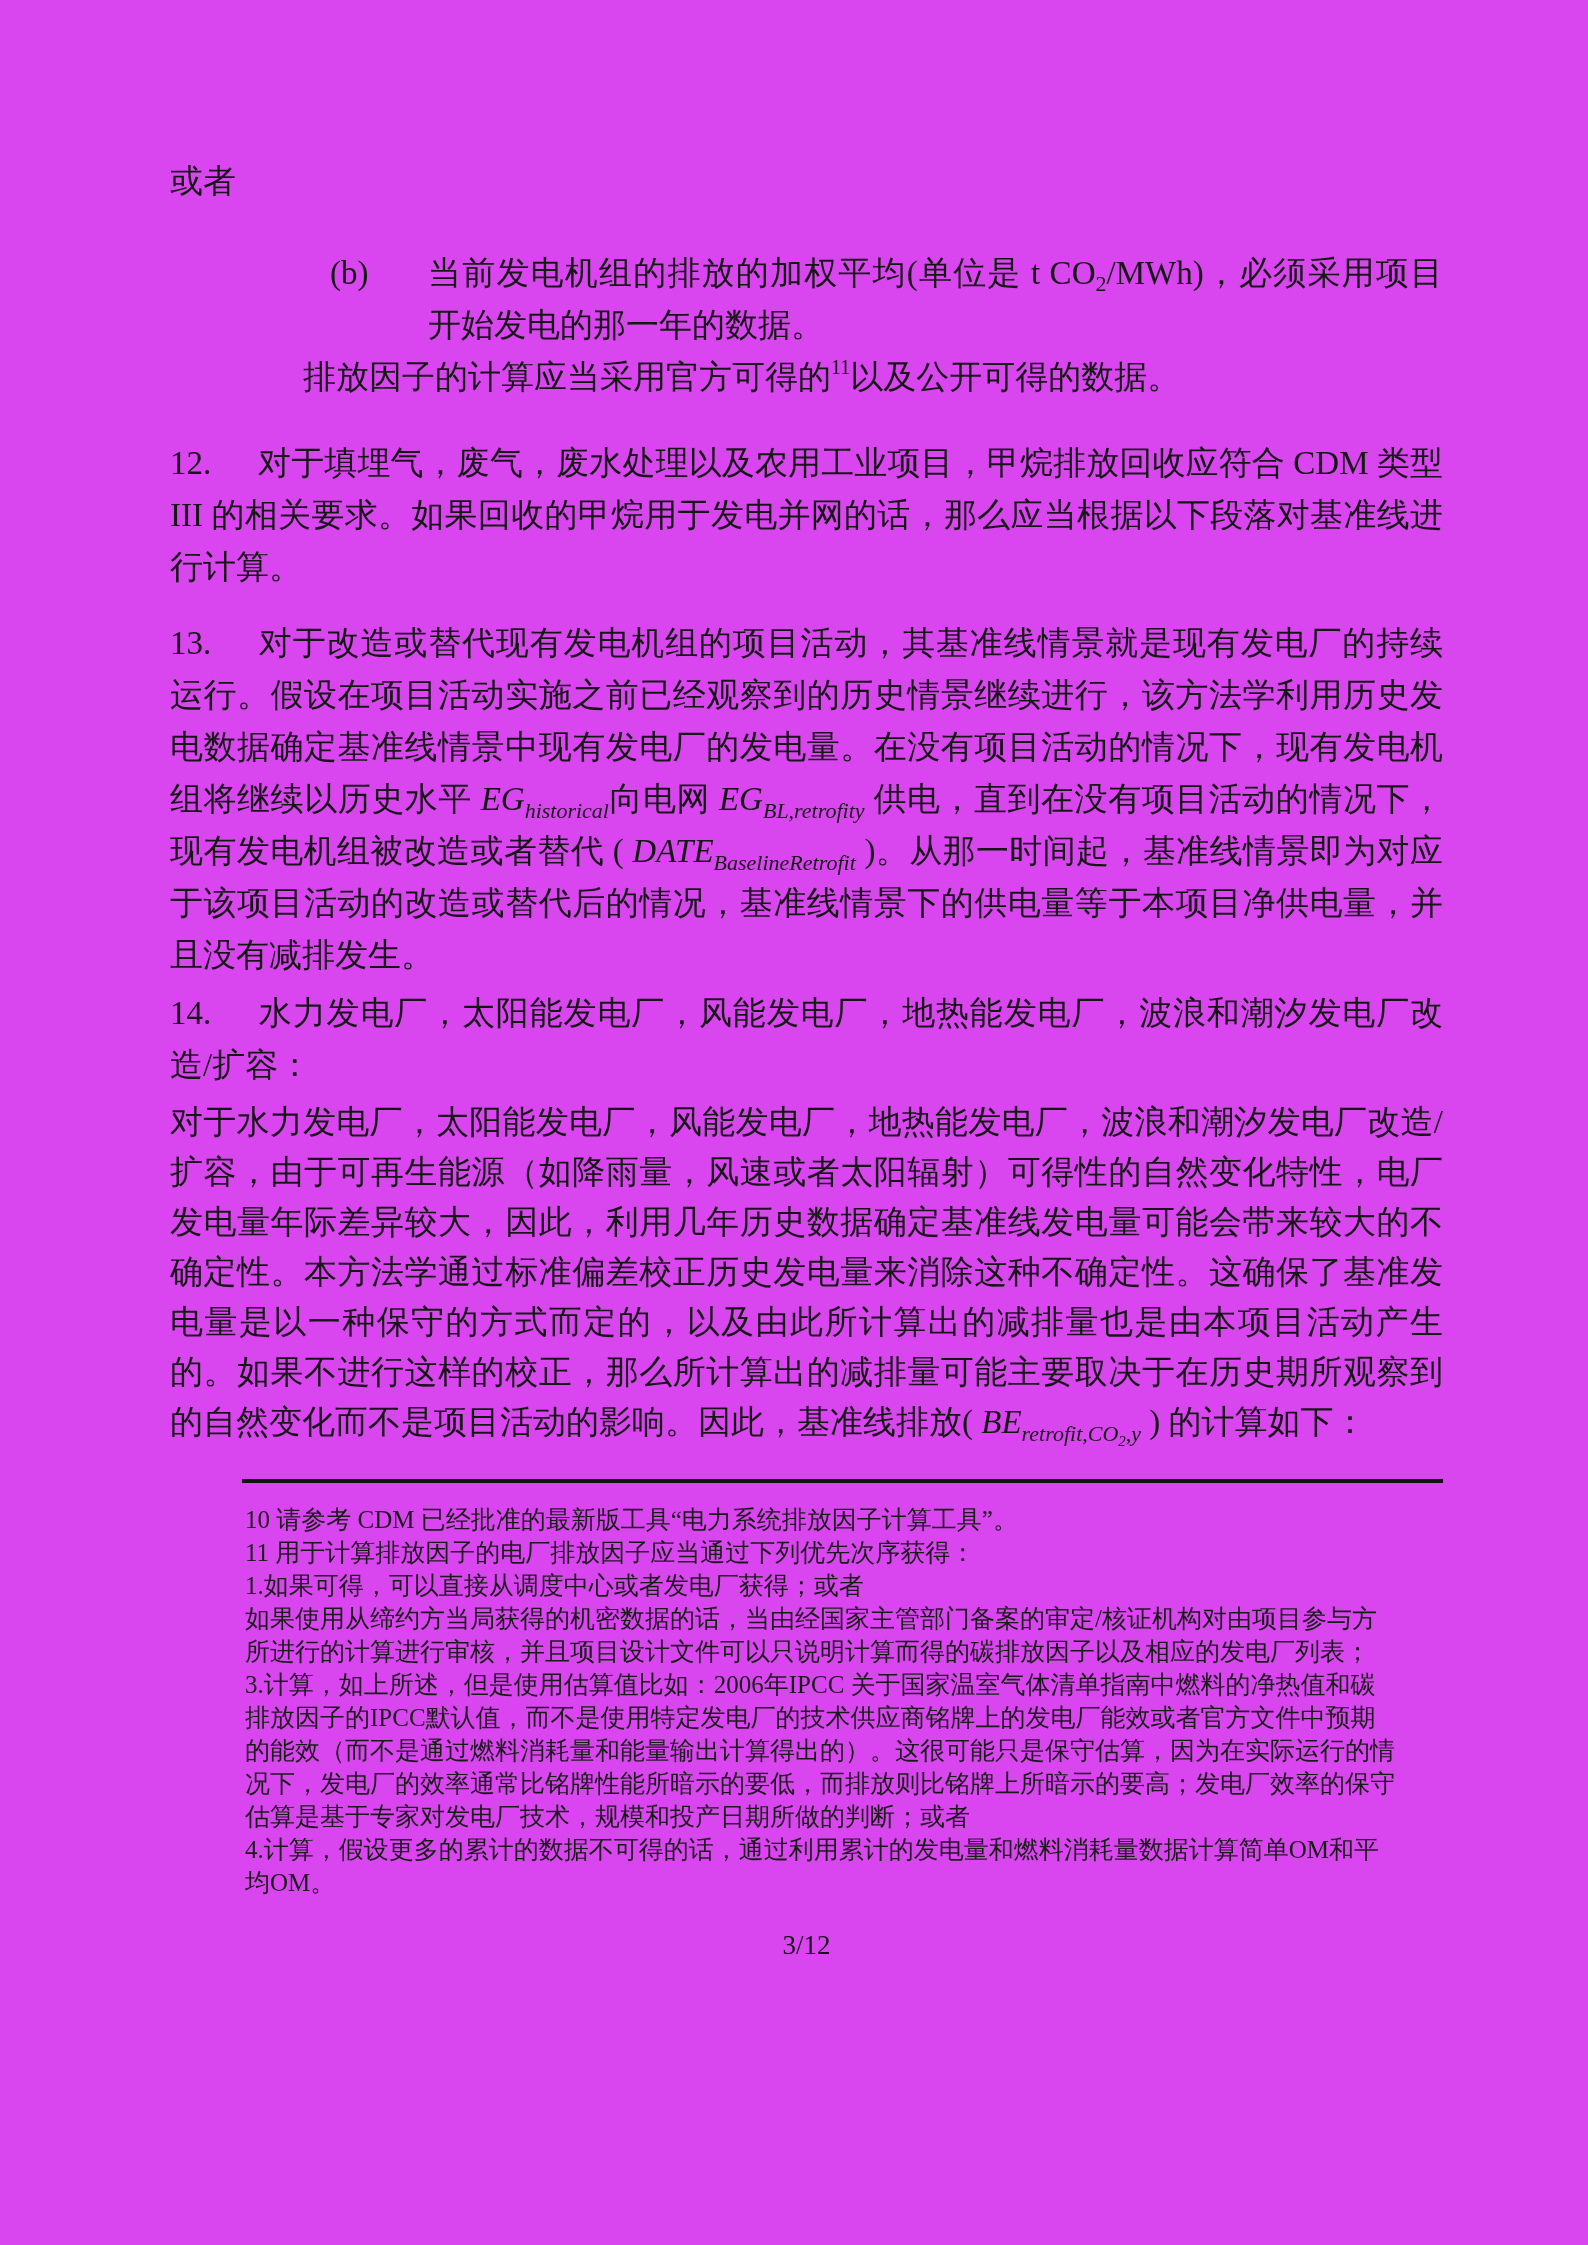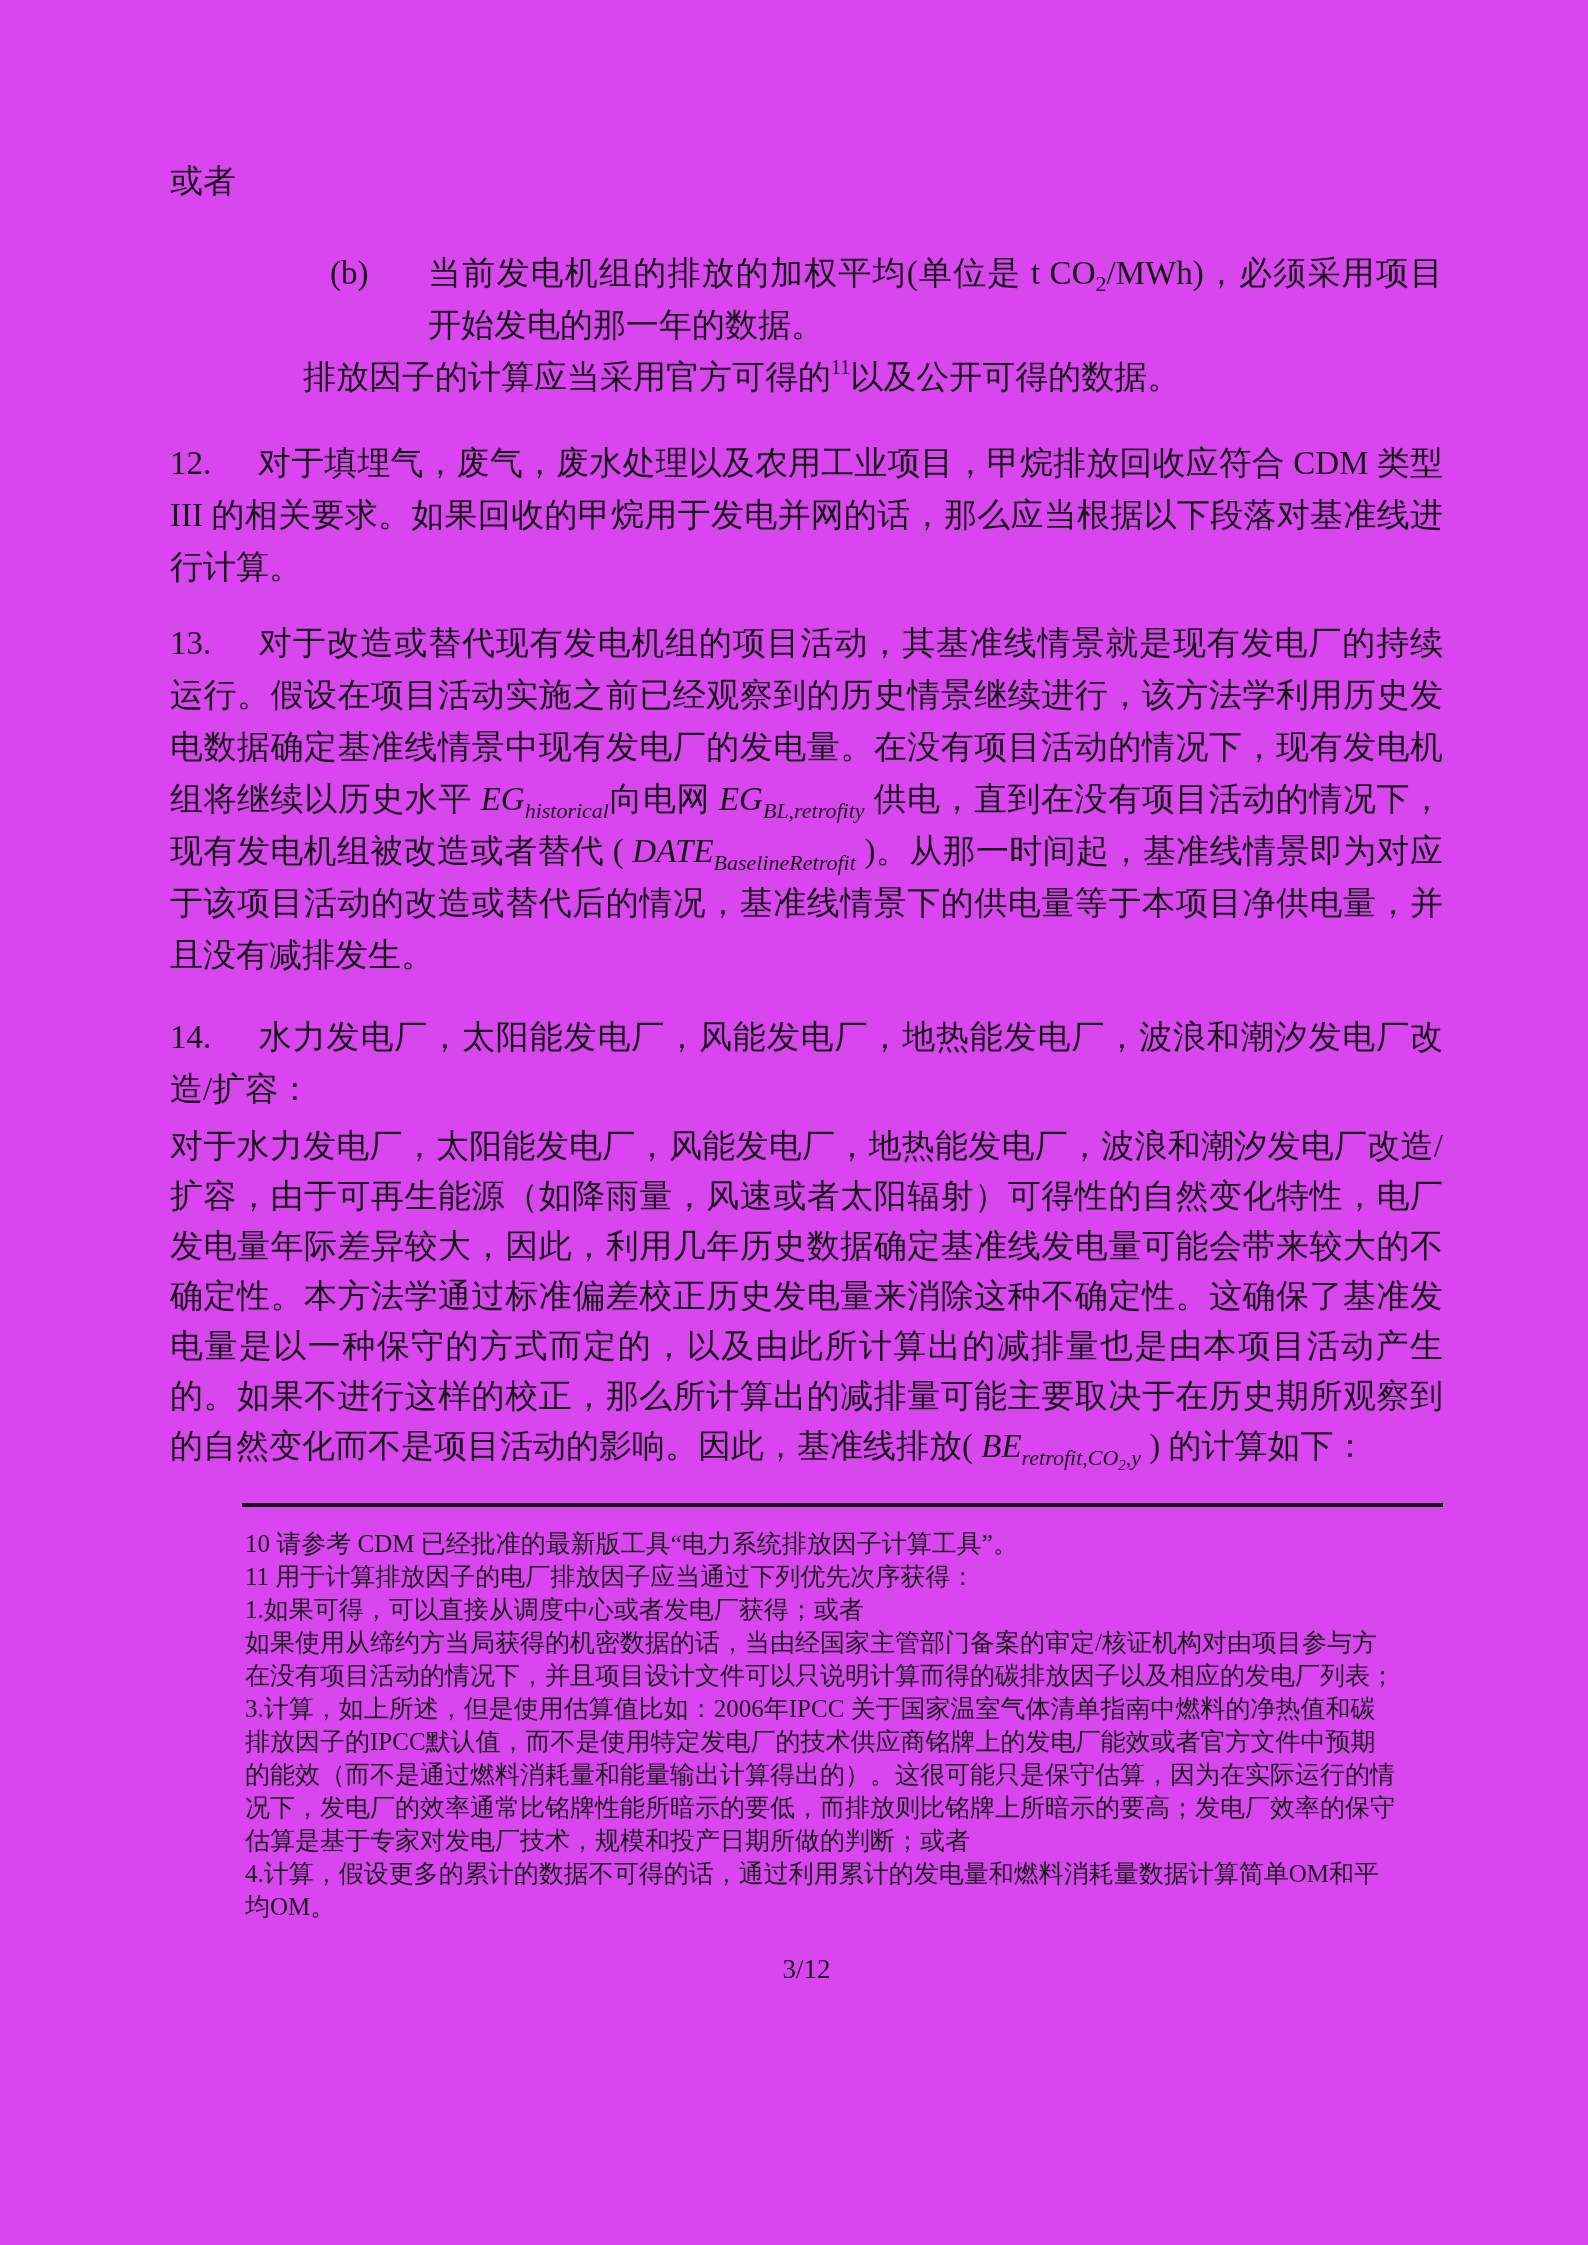--- a/index.html
+++ b/index.html
@@ -46,21 +46,21 @@
     flex: 1 1 auto;
     line-height: 52px;
     text-align: justify;
     text-align-last: left;
   }
   .ef-note {
     padding-left: 133px;
   }
   .p12 { margin-top: 34px; }
   .p13 { margin-top: 24px; }
-  .p14 { margin-top: 30px; font-family: Liberation Serif, serif; }
+  .p14 { margin-top: 6px; font-family: Liberation Serif, serif; }
   .p-retrofit { margin-top: 6px; line-height: 50px; }
   .var { font-style: italic; }
   sub.fsub {
     font-style: italic;
     font-size: 22px;
     line-height: 0;
     vertical-align: -8px;
     letter-spacing: 0;
   }
   sub.fsub sub.fsub2 {
@@ -125,21 +125,21 @@
 
   <p class="para p-retrofit"><span>对于水力发电厂，太阳能发电厂，风能发电厂，地热能发电厂，波浪和潮汐发电厂改造/扩容，由于可再生能源（如降雨量，风速或者太阳辐射）可得性的自然变化特性，电厂发电量年际差异较大，因此，利用几年历史数据确定基准线发电量可能会带来较大的不确定性。本方法学通过标准偏差校正历史发电量来消除这种不确定性。这确保了基准发电量是以一种保守的方式而定的，以及由此所计算出的减排量也是由本项目活动产生的。如果不进行这样的校正，那么所计算出的减排量可能主要取决于在历史期所观察到的自然变化而不是项目活动的影响。因此，基准线排放( </span><span><span class="var">BE</span><sub class="fsub"><span>retrofit,CO</span><sub class="fsub2">2</sub><span>,y</span></sub></span><span> ) 的计算如下：</span></p>
 
   <div class="sep"></div>
 
   <div class="footnotes">
     <div class="fn-line">10 请参考 CDM 已经批准的最新版工具“电力系统排放因子计算工具”。</div>
     <div class="fn-line">11 用于计算排放因子的电厂排放因子应当通过下列优先次序获得：</div>
     <div class="fn-line">1.如果可得，可以直接从调度中心或者发电厂获得；或者</div>
     <div class="fn-line">如果使用从缔约方当局获得的机密数据的话，当由经国家主管部门备案的审定/核证机构对由项目参与方</div>
-    <div class="fn-line">在没有项目活动的情况下，并且项目设计文件可以只说明计算而得的碳排放因子以及相应的发电厂列表；</div>
+    <div class="fn-line">所进行的计算进行审核，并且项目设计文件可以只说明计算而得的碳排放因子以及相应的发电厂列表；</div>
     <div class="fn-line">3.计算，如上所述，但是使用估算值比如：2006年IPCC 关于国家温室气体清单指南中燃料的净热值和碳</div>
     <div class="fn-line">排放因子的IPCC默认值，而不是使用特定发电厂的技术供应商铭牌上的发电厂能效或者官方文件中预期</div>
     <div class="fn-line">的能效（而不是通过燃料消耗量和能量输出计算得出的）。这很可能只是保守估算，因为在实际运行的情</div>
     <div class="fn-line">况下，发电厂的效率通常比铭牌性能所暗示的要低，而排放则比铭牌上所暗示的要高；发电厂效率的保守</div>
     <div class="fn-line">估算是基于专家对发电厂技术，规模和投产日期所做的判断；或者</div>
     <div class="fn-line">4.计算，假设更多的累计的数据不可得的话，通过利用累计的发电量和燃料消耗量数据计算简单OM和平</div>
     <div class="fn-line">均OM。</div>
   </div>
 
   <div class="pageno">3/12</div>

